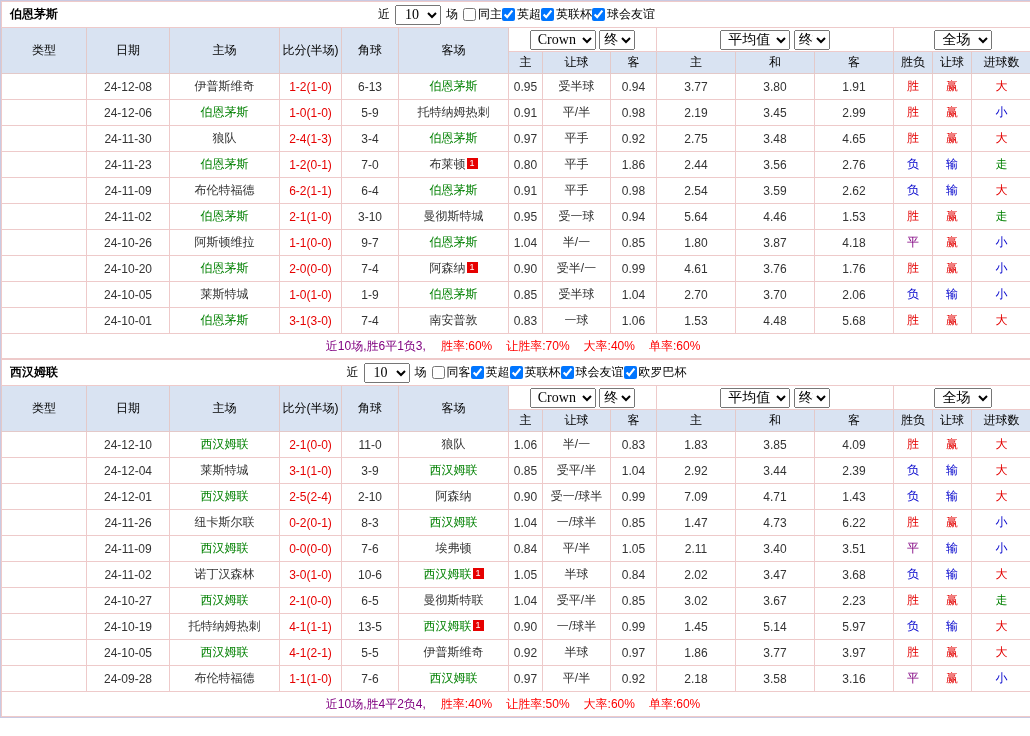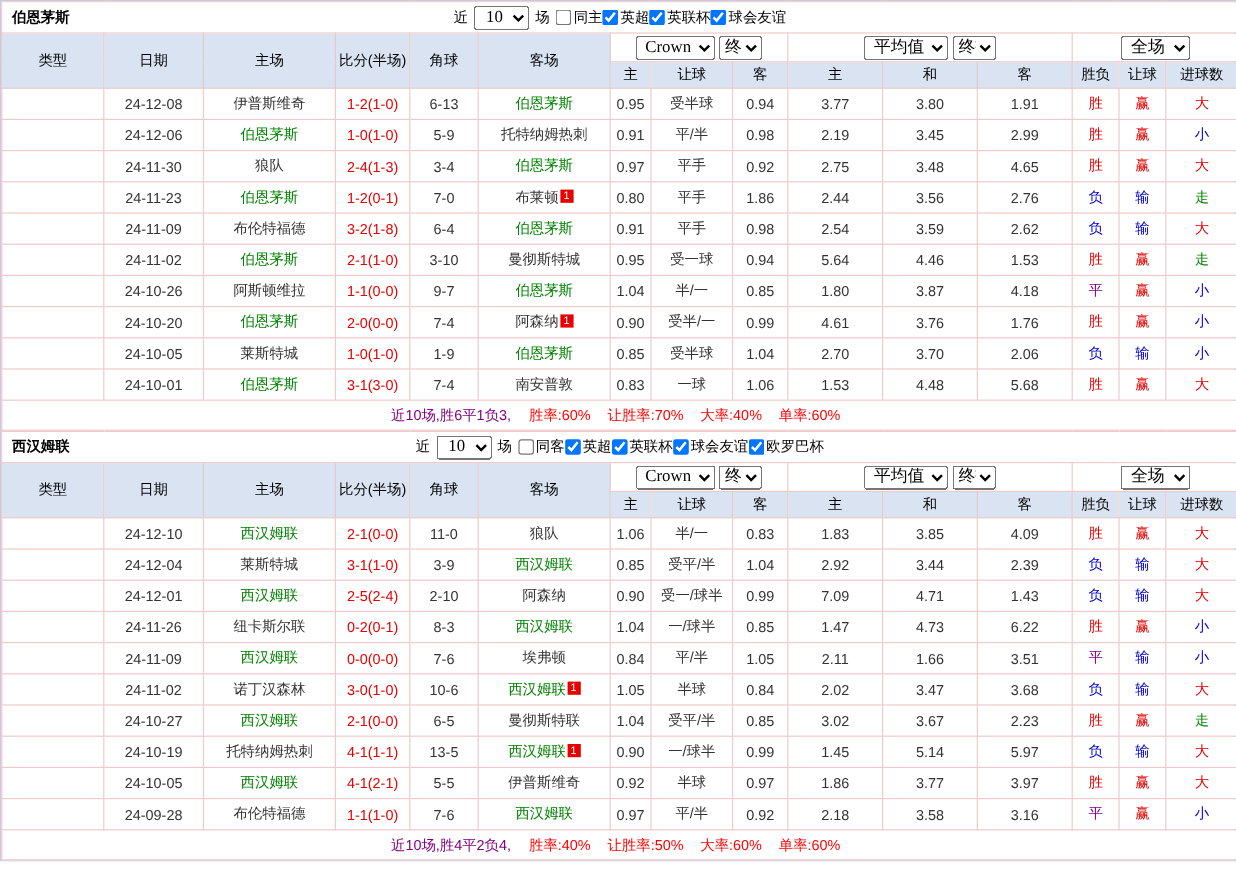--- a/index.html
+++ b/index.html
@@ -210,21 +210,21 @@
           <td class="odd">3.56</td>
           <td class="odd">2.76</td>
           <td class="res" style="color: rgb(0, 0, 204);">负</td>
           <td class="res" style="color: rgb(0, 0, 204);">输</td>
           <td class="res" style="color: rgb(0, 128, 0);">走</td>
         </tr>
         <tr class="mrow">
           <td class="lg">英超</td>
           <td class="dt">24-11-09</td>
           <td class="tmcell"><span class="tm">布伦特福德</span></td>
-          <td class="score">3-2(1-8)</td>
+          <td class="score">6-2(1-1)</td>
           <td class="corner">6-4</td>
           <td class="tmcell"><span class="tm mine">伯恩茅斯</span></td>
           <td class="odd">0.91</td>
           <td class="odd">平手</td>
           <td class="odd">0.98</td>
           <td class="odd">2.54</td>
           <td class="odd">3.59</td>
           <td class="odd">2.62</td>
           <td class="res" style="color: rgb(0, 0, 204);">负</td>
           <td class="res" style="color: rgb(0, 0, 204);">输</td>
@@ -478,21 +478,21 @@
           <td class="lg">英超</td>
           <td class="dt">24-11-09</td>
           <td class="tmcell"><span class="tm mine">西汉姆联</span></td>
           <td class="score">0-0(0-0)</td>
           <td class="corner">7-6</td>
           <td class="tmcell"><span class="tm">埃弗顿</span></td>
           <td class="odd">0.84</td>
           <td class="odd">平/半</td>
           <td class="odd">1.05</td>
           <td class="odd">2.11</td>
-          <td class="odd">1.66</td>
+          <td class="odd">3.40</td>
           <td class="odd">3.51</td>
           <td class="res" style="color: rgb(128, 0, 128);">平</td>
           <td class="res" style="color: rgb(0, 0, 204);">输</td>
           <td class="res" style="color: rgb(0, 0, 204);">小</td>
         </tr>
         <tr class="mrow">
           <td class="lg">英超</td>
           <td class="dt">24-11-02</td>
           <td class="tmcell"><span class="tm">诺丁汉森林</span></td>
           <td class="score">3-0(1-0)</td>

